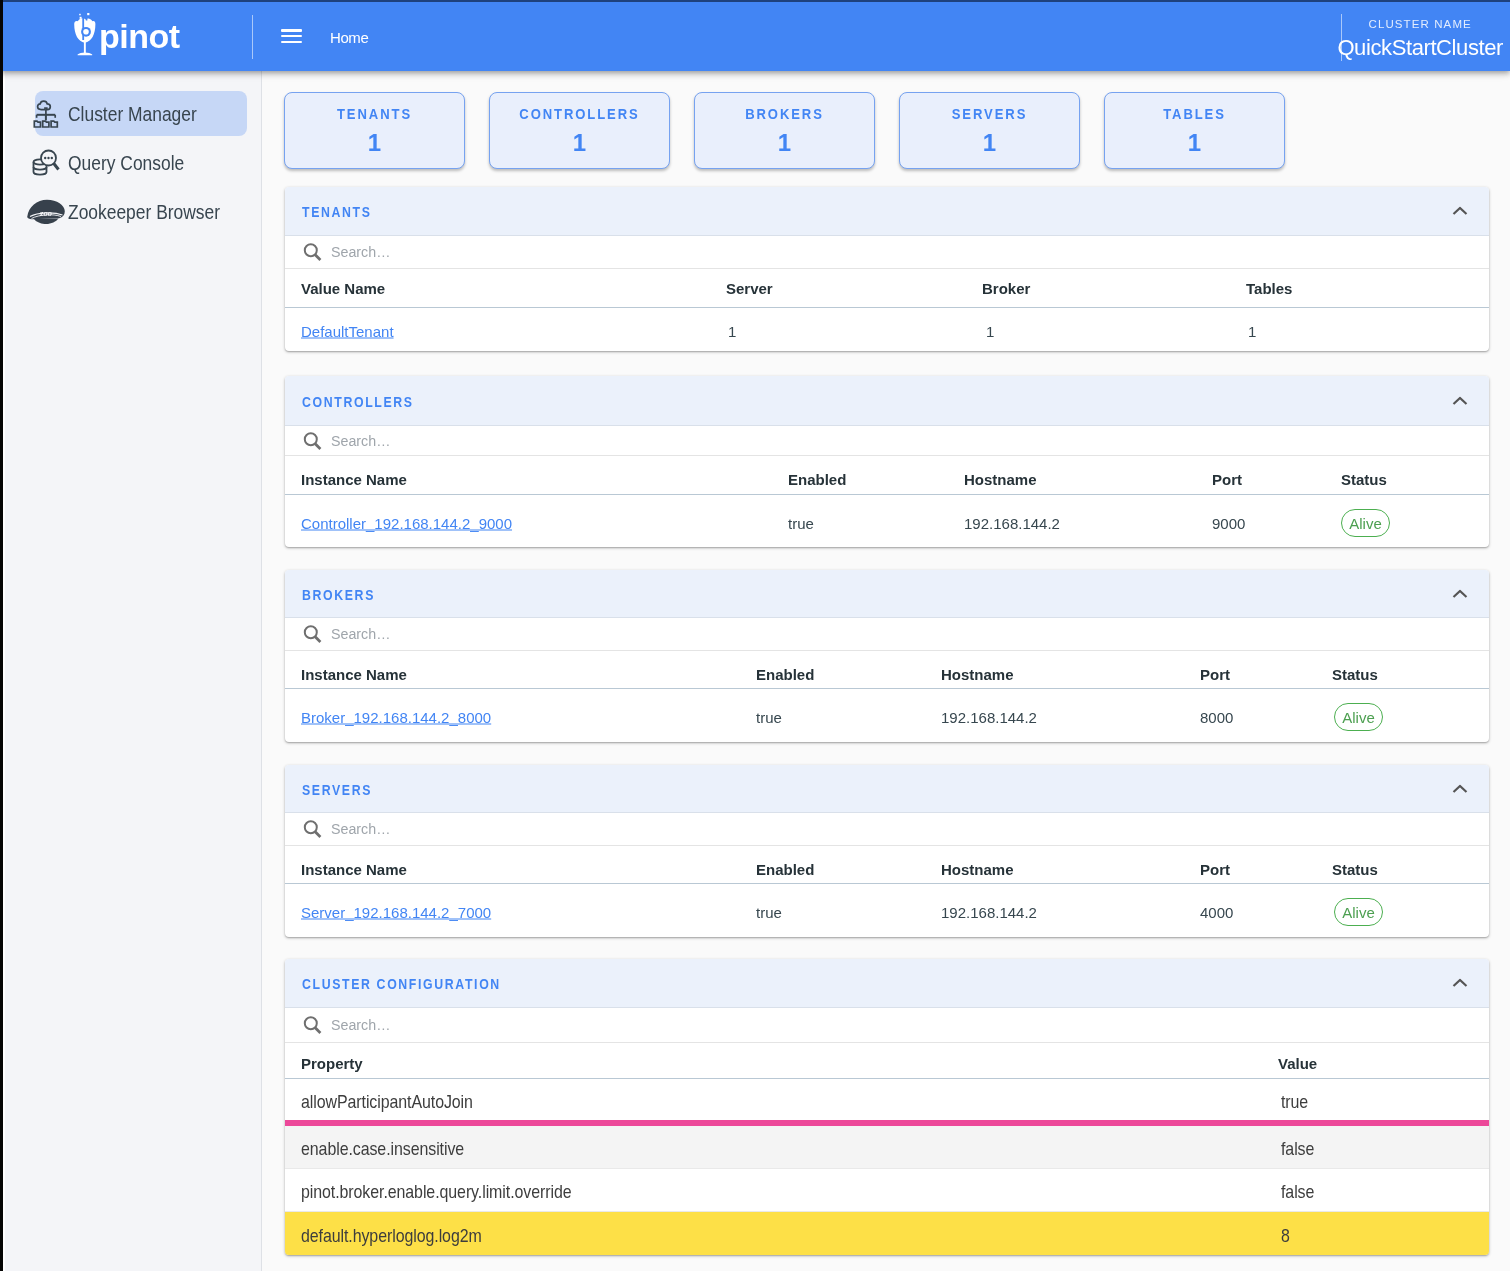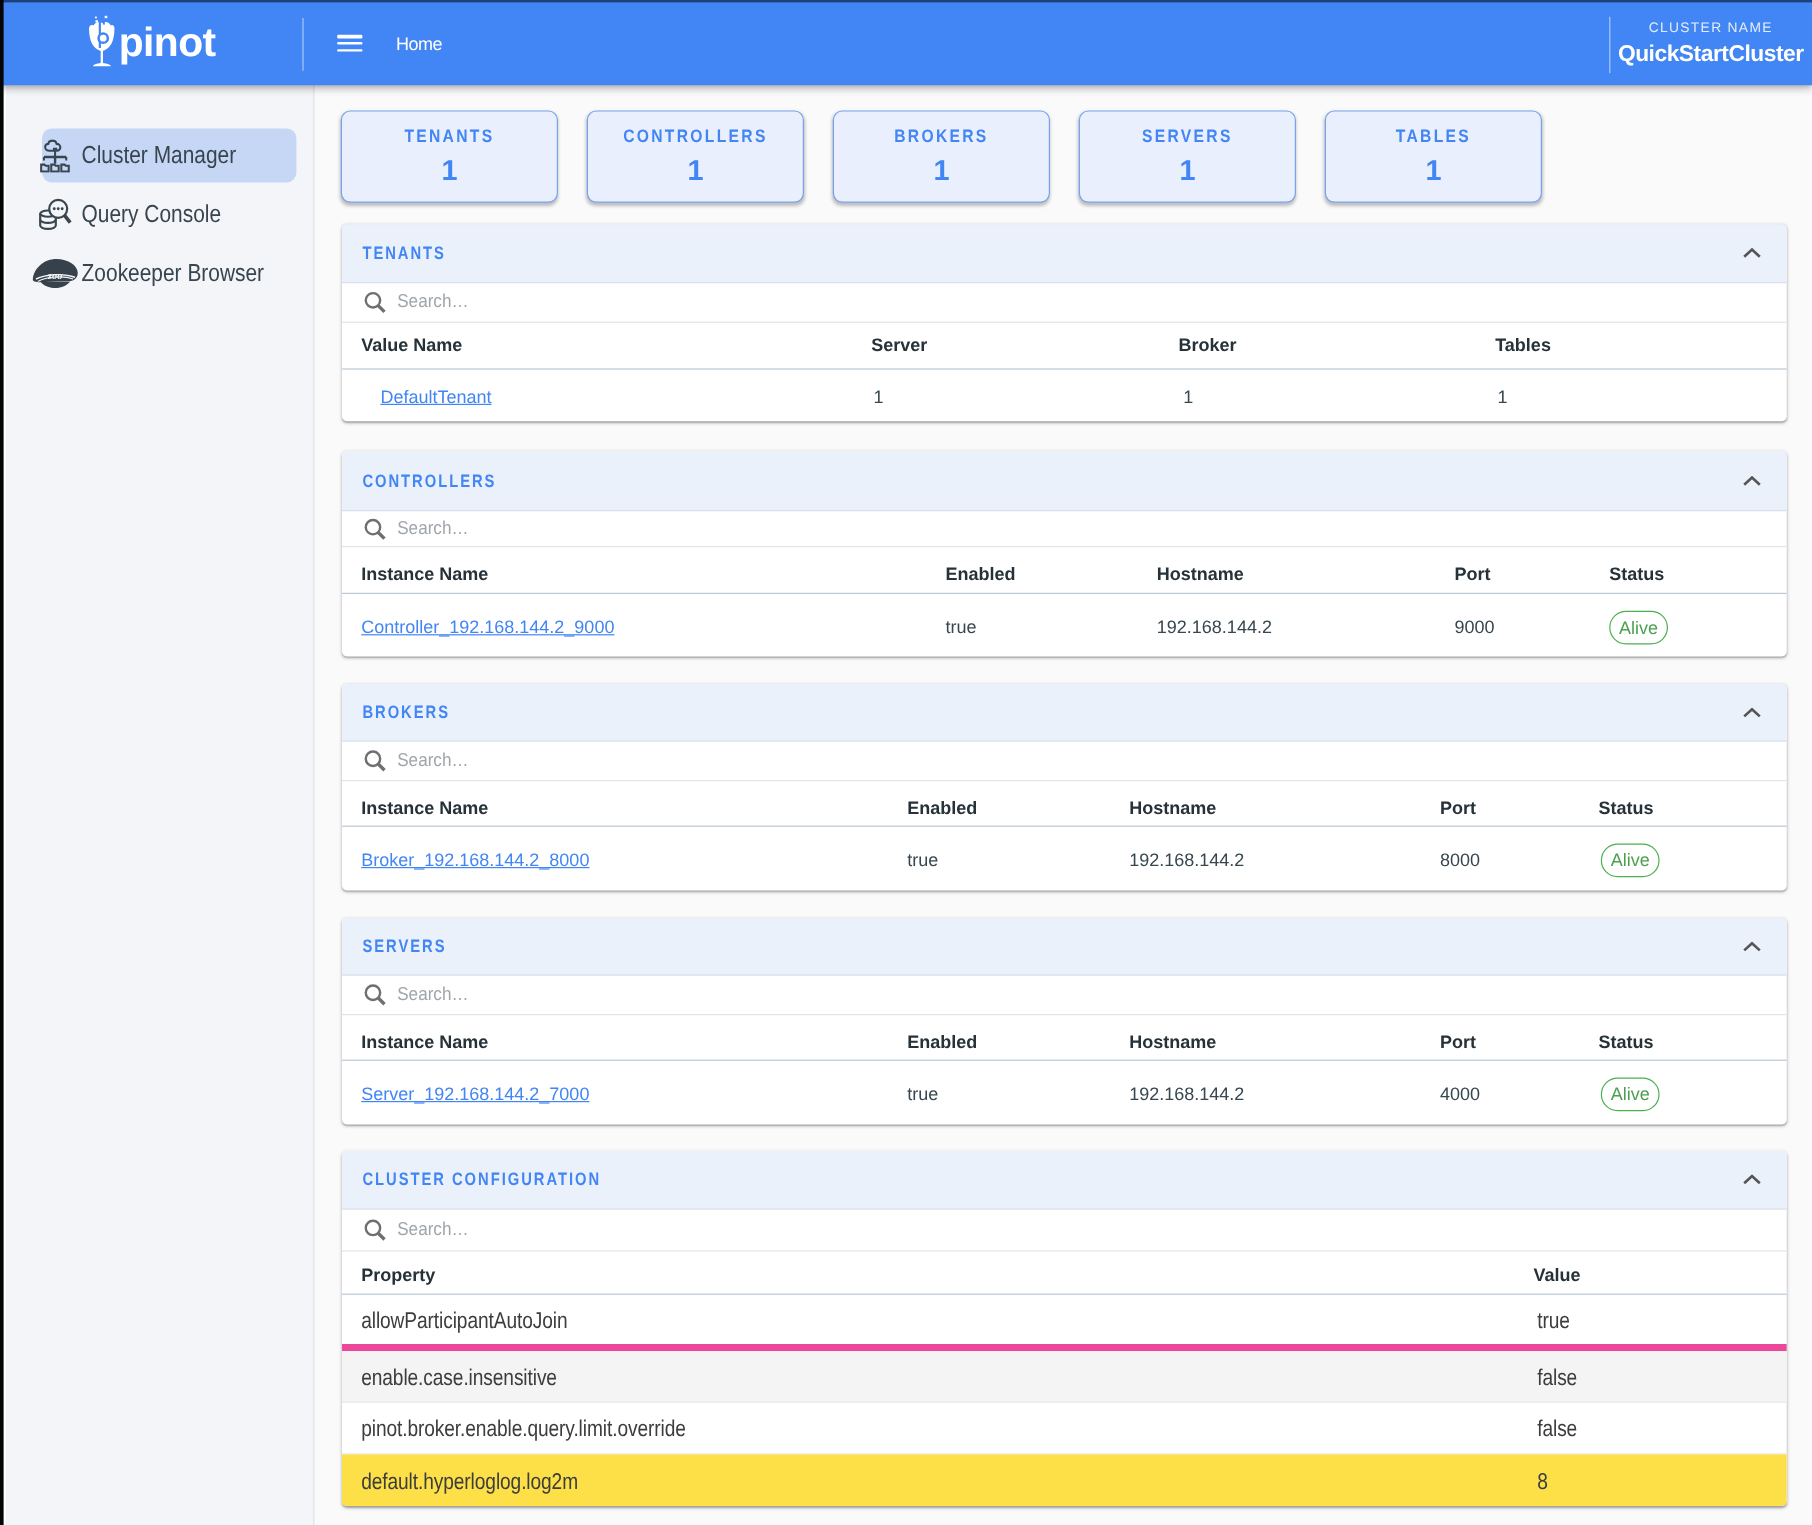--- a/index.html
+++ b/index.html
@@ -12,25 +12,25 @@
   box-shadow:0 2px 4px -1px rgba(0,0,0,.2), 0 4px 5px 0 rgba(0,0,0,.14), 0 1px 10px 0 rgba(0,0,0,.12); z-index:40; }
 #logo { position:absolute; left:73px; top:13px; }
 #logotext { position:absolute; left:99px; top:17px; color:#fff; font-size:34px; font-weight:bold; letter-spacing:-0.5px; }
 .vdiv1 { position:absolute; left:252px; top:15px; width:1px; height:44px; background:rgba(255,255,255,0.55); }
 #burger { position:absolute; left:281px; top:29px; width:21px; height:15px; }
 #burger div { height:2.6px; background:#fff; border-radius:1px; margin-bottom:3.2px; }
 #hometxt { position:absolute; left:330px; top:29px; color:#fff; font-size:15px; letter-spacing:-0.4px; }
 .vdiv2 { position:absolute; left:1341px; top:14px; width:1px; height:47px; background:rgba(255,255,255,0.55); }
 #clustername { position:absolute; right:7px; top:18px; text-align:center; }
 #clustername .cn1 { font-size:11.5px; letter-spacing:1.1px; color:rgba(255,255,255,0.85); display:block; }
-#clustername .cn2 { font-size:19px; font-weight:bold; color:#fff; display:block; margin-top:5px; letter-spacing:-0.4px; }
+#clustername .cn2 { font-size:22px; font-weight:normal; color:#fff; display:block; margin-top:5px; letter-spacing:-0.4px; }
 
 #sidebar { position:absolute; top:71px; left:3px; width:259px; height:1200px; background:#f4f5f8;
   border-left:2px solid #fff; border-right:1px solid #dee1e6; z-index:30; }
-.navitem { position:absolute; left:30px; width:212px; height:45px; border-radius:8px;margin-top:16px; }
+.navitem { position:absolute; left:30px; width:212px; height:45px; border-radius:8px; }
 .navitem.sel { background:#c6d7f6; }
 .navitem .nicon { position:absolute; left:11px; top:50%; transform:translate(-50%,-50%); line-height:0; }
 .navitem .nlabel { position:absolute; left:33px; top:50%; transform:translateY(-50%) scaleX(0.85); transform-origin:0 50%; font-size:20.5px; color:#38454f; white-space:nowrap; }
 
 #main { position:absolute; top:71px; left:262px; width:1248px; height:1200px; background:#fafafa; }
 .statcard { position:absolute; top:21px; width:181px; height:77px; background:#e9effc; border:1px solid #76a2f0;
   border-radius:8px; box-shadow:0 2px 3px rgba(0,0,0,0.25); text-align:center; }
 .statcard .t { display:block; margin-top:12px; font-size:15px; font-weight:bold; letter-spacing:2.2px; color:#4285f4; transform:scaleX(0.87); }
 .statcard .n { display:block; margin-top:7px; font-size:24px; font-weight:bold; color:#4285f4; }
 .card { position:absolute; left:23px; width:1204px; background:#fff; border-radius:4px;
@@ -167,21 +167,21 @@
         </svg>
         <span class="ph">Search…</span>
       </div>
     <div class="thead">
         <span class="cell" style="left:16px;">Value Name</span>
         <span class="cell" style="left:441px;">Server</span>
         <span class="cell" style="left:697px;">Broker</span>
         <span class="cell" style="left:961px;">Tables</span>
       </div>
     <div class="trow" style="height:42px;">
-        <span class="cell" style="left:32px;"><a class="lnk" href="#">DefaultTenant</a></span>
+        <span class="cell" style="left:16px;"><a class="lnk" href="#">DefaultTenant</a></span>
         <span class="cell" style="left:443px;">1</span>
         <span class="cell" style="left:701px;">1</span>
         <span class="cell" style="left:963px;">1</span>
       </div>
   </div>
 
   <div class="card" style="top:305px; height:171px;">
     <div class="band" style="height:50px;">
         <span class="btitle">CONTROLLERS</span>
         <svg class="chev" width="16" height="9" viewBox="0 0 16 9">

